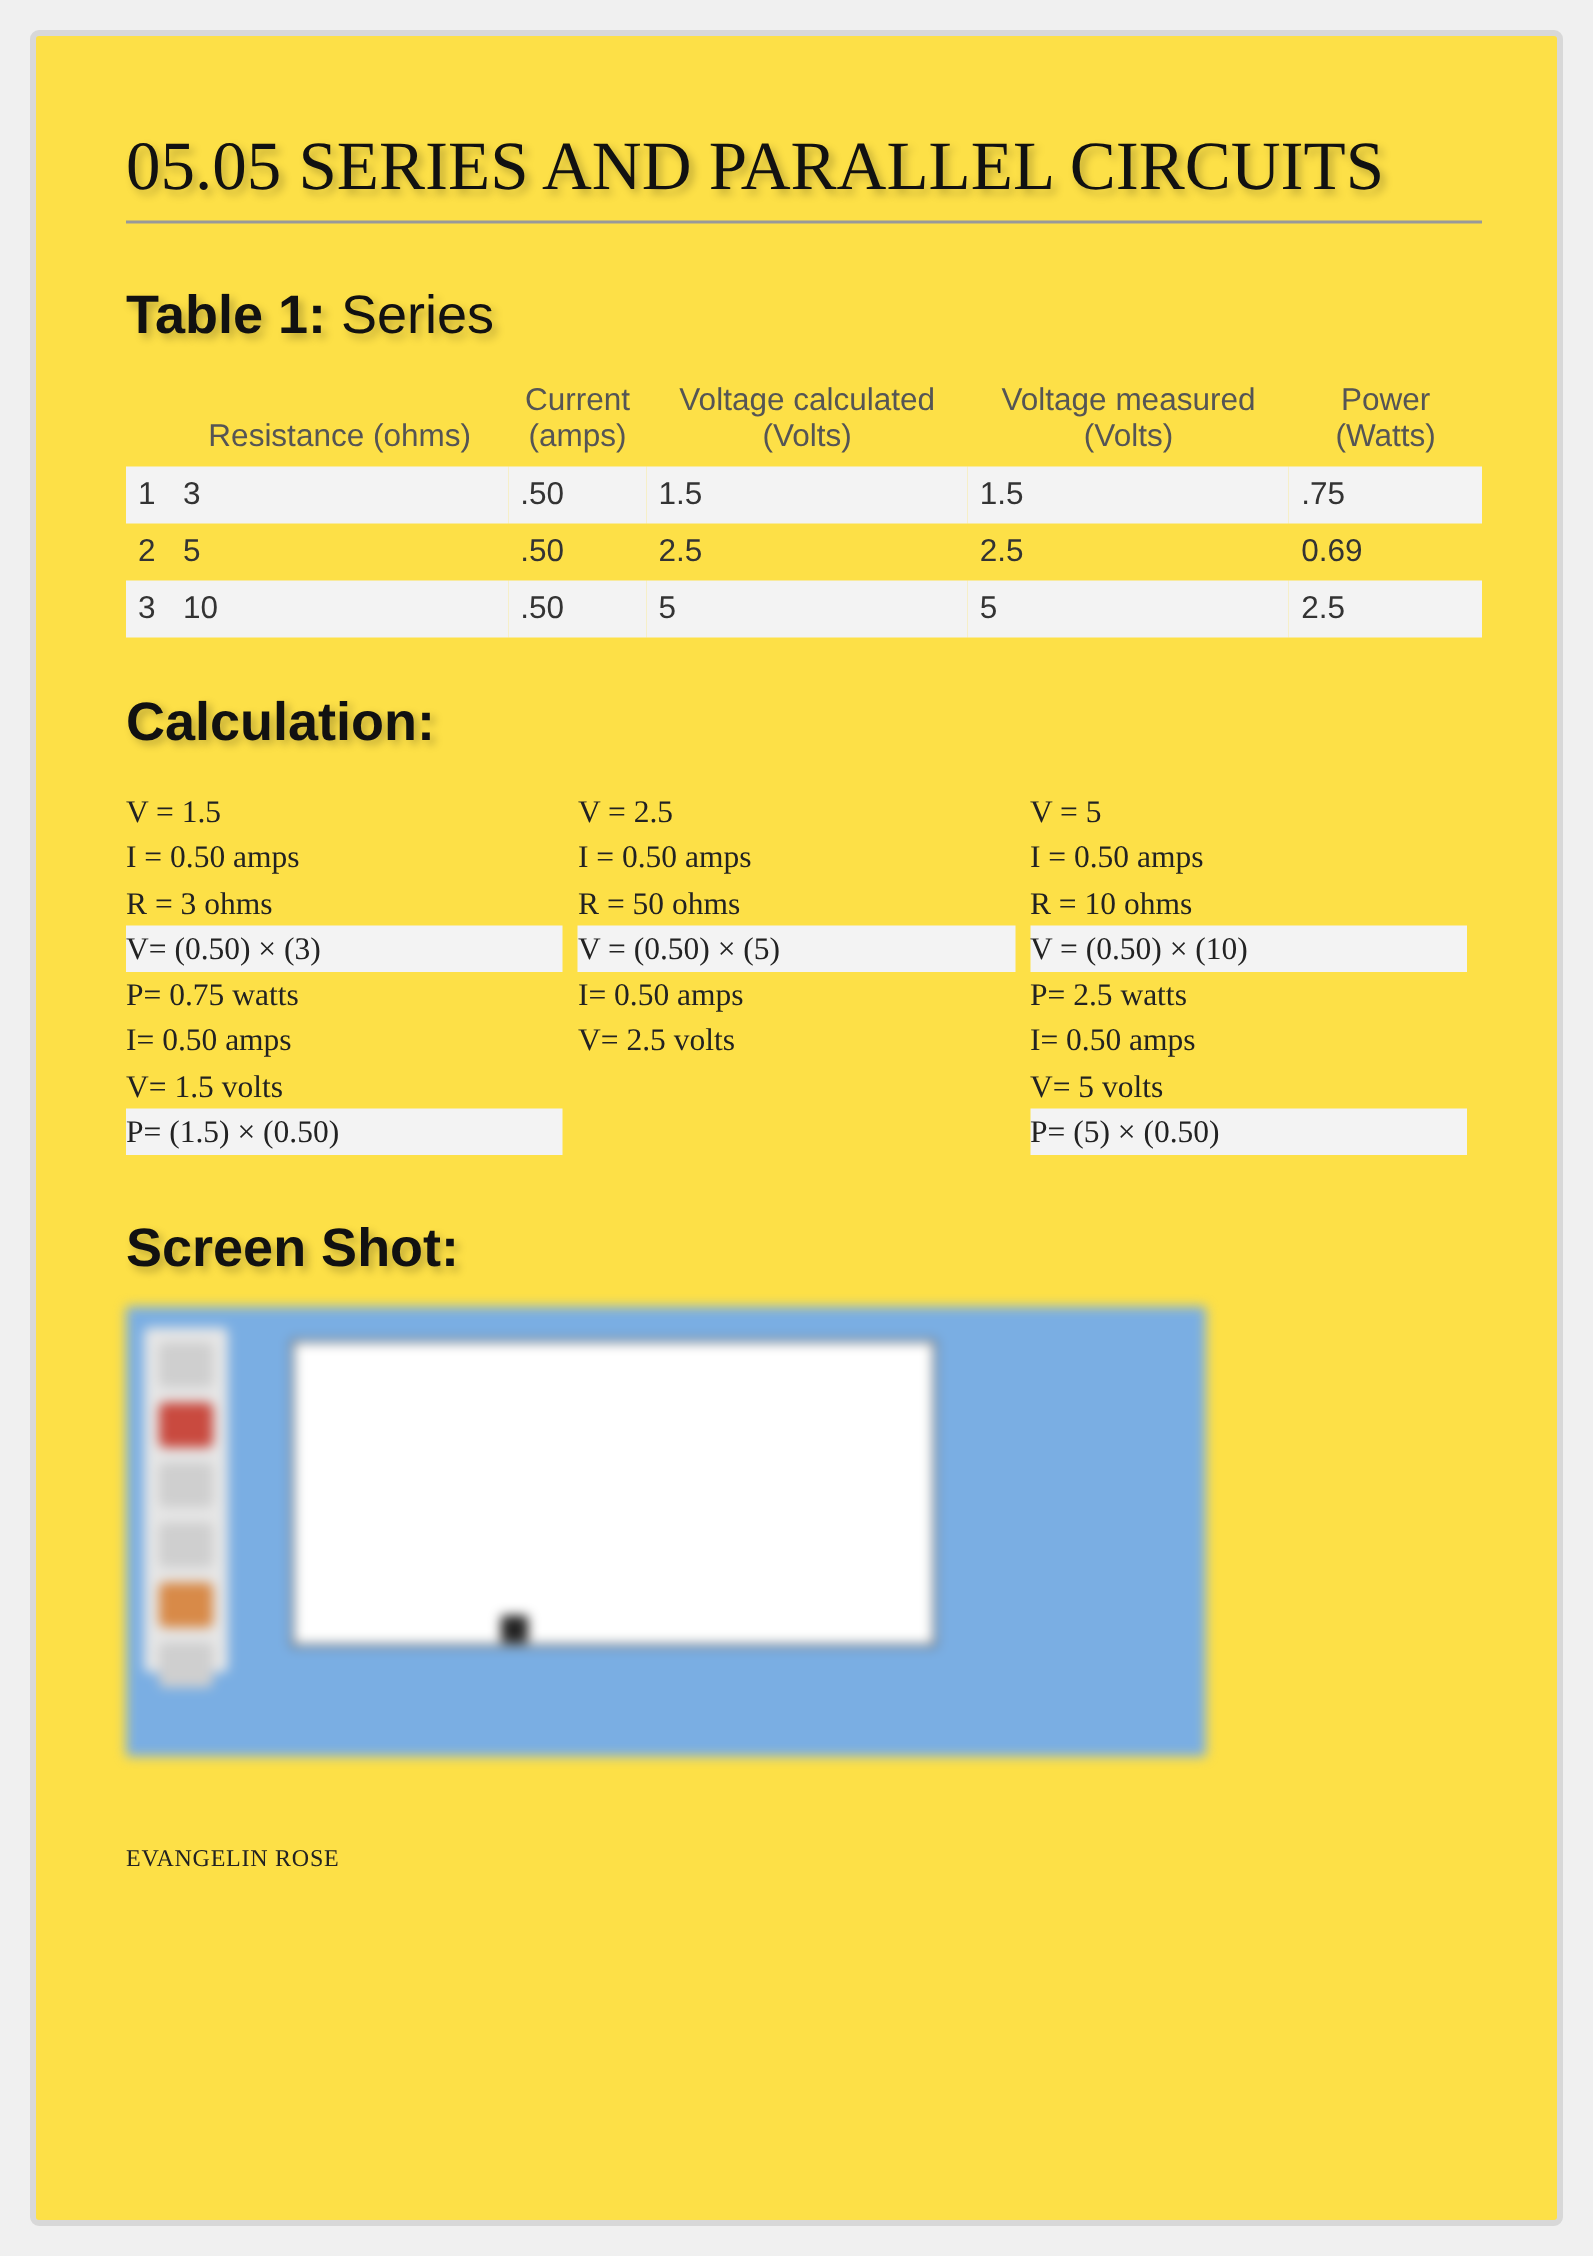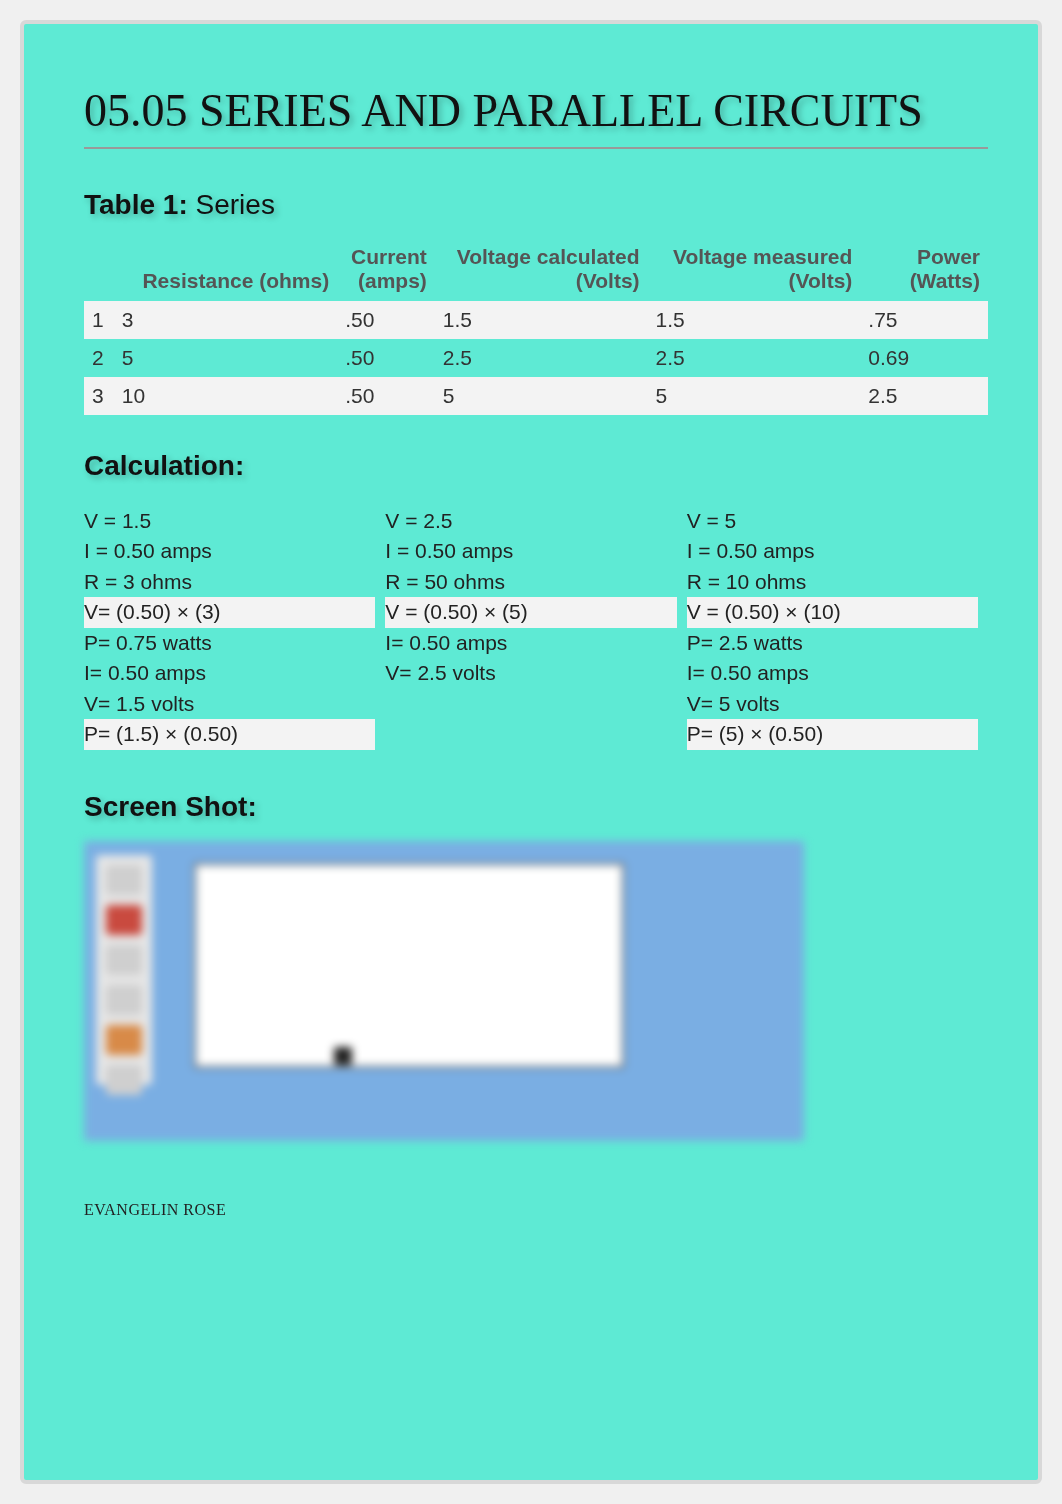--- a/index.html
+++ b/index.html
@@ -13,77 +13,77 @@
       width: 1062px;
       height: 1504px;
       position: relative;
     }
     .page-outer {
       position: absolute;
       top: 20px;
       left: 20px;
       right: 20px;
       bottom: 20px;
-      background: #5eead4;
+      background: #fde047;
       border: 4px solid #d8d8d8;
       border-radius: 6px;
       padding: 60px 50px 30px 60px;
       overflow: hidden;
     }
     .doc-title {
       font-family: "Times New Roman", Times, serif;
       font-size: 46px;
       font-weight: 400;
       color: #111;
       text-shadow: 3px 3px 6px rgba(0,0,0,0.25);
       border-bottom: 2px solid #999;
       padding-bottom: 10px;
       margin-bottom: 40px;
       white-space: nowrap;
     }
     .section-heading {
-      font-size: 28px;
+      font-size: 36px;
       color: #111;
       text-shadow: 3px 3px 6px rgba(0,0,0,0.25);
       margin-bottom: 18px;
       margin-top: 35px;
     }
     .section-heading .bold { font-weight: 700; }
     .section-heading .light { font-weight: 400; }
     table.data-table {
       width: 100%;
       border-collapse: collapse;
       font-size: 21px;
       color: #333;
     }
     table.data-table th {
-      text-align: right;
+      text-align: center;
       vertical-align: bottom;
-      font-weight: 700;
+      font-weight: 400;
       color: #555;
       padding: 6px 8px 8px 8px;
     }
     table.data-table td {
       padding: 7px 8px;
       color: #333;
     }
     table.data-table tbody tr:nth-child(odd) {
       background: #f3f3f3;
     }
     .idx-col { width: 28px; color:#555;}
     .res-col { width: 210px; }
     .cur-col { width: 80px; }
     .vc-col  { width: 200px; }
     .vm-col  { width: 200px; }
     .pw-col  { width: 120px; }
 
     .calc-grid {
       display: flex;
       gap: 0;
-      font-family: Liberation Sans, sans-serif;
+      font-family: Liberation Serif, serif;
       font-size: 21px;
       color: #222;
     }
     .calc-col {
       flex: 1;
       padding: 6px 10px 6px 0;
     }
     .calc-col div {
       line-height: 1.45;
       white-space: nowrap;

